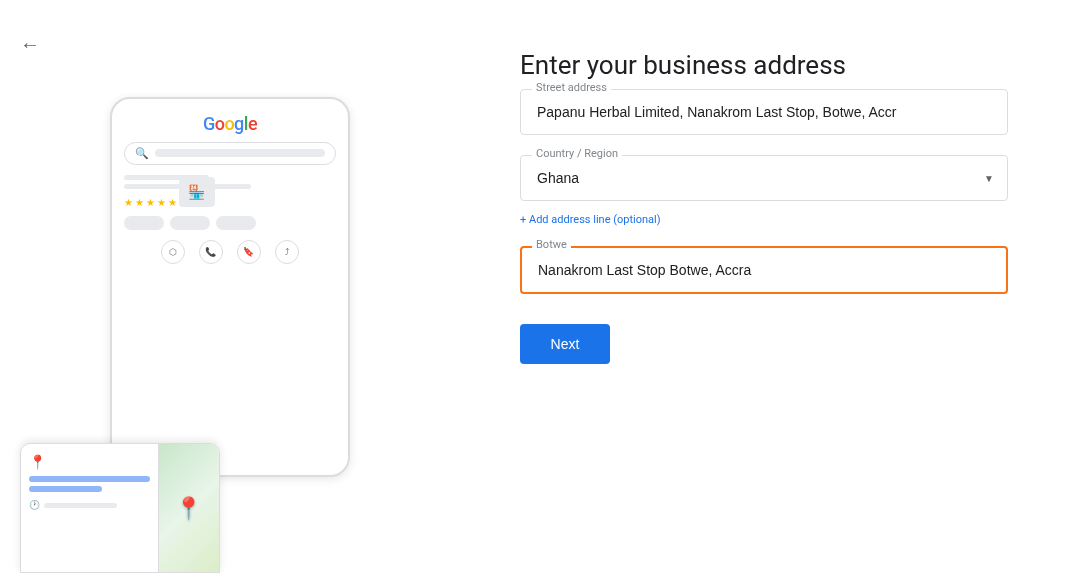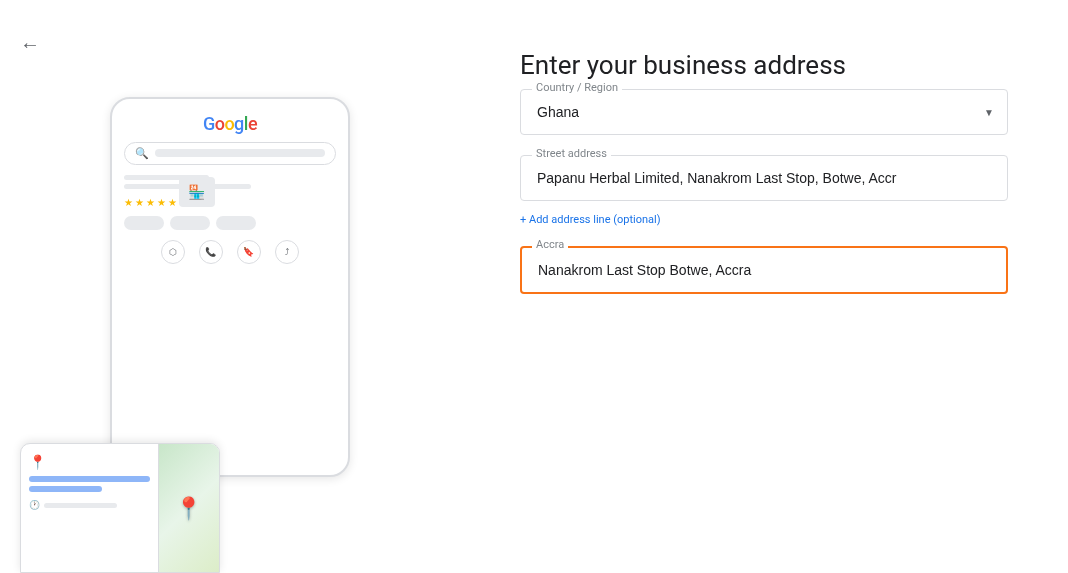--- a/index.html
+++ b/index.html
@@ -359,33 +359,34 @@
       <div class="map-bg"></div>
       <span class="map-pin-red">📍</span>
     </div>
   </div>
 </div>
 
 <div class="right-panel">
   <h1 class="form-title">Enter your business address</h1>
 
   <div class="form-group">
+    <span class="field-label">Street address</span>
+    <input class="form-input" type="text" value="Papanu Herbal Limited, Nanakrom Last Stop, Botwe, Accr" style="">
+  </div>
+
+  <div class="form-group">
     <span class="field-label">Country / Region</span>
     <div class="select-wrapper">
       <select class="form-select">
         <option>Ghana</option>
       </select>
     </div>
   </div>
 
+  <div class="add-line-link">+ Add address line (optional)</div>
+
   <div class="form-group">
-    <span class="field-label">Street address</span>
-    <input class="form-input" type="text" value="Papanu Herbal Limited, Nanakrom Last Stop, Botwe, Accr" style="">
-  </div>
-
-  <div class="add-line-link">+ Add address line (optional)</div>
-
-  <div class="form-group">
-    <span class="field-label">Accra</span>
+    <span class="field-label">Botwe</span>
     <input class="form-input active-field" type="text" value="Nanakrom Last Stop Botwe, Accra" style="">
   </div>
 
+  <button class="next-button">Next</button>
 </div>
 
 </body></html>

